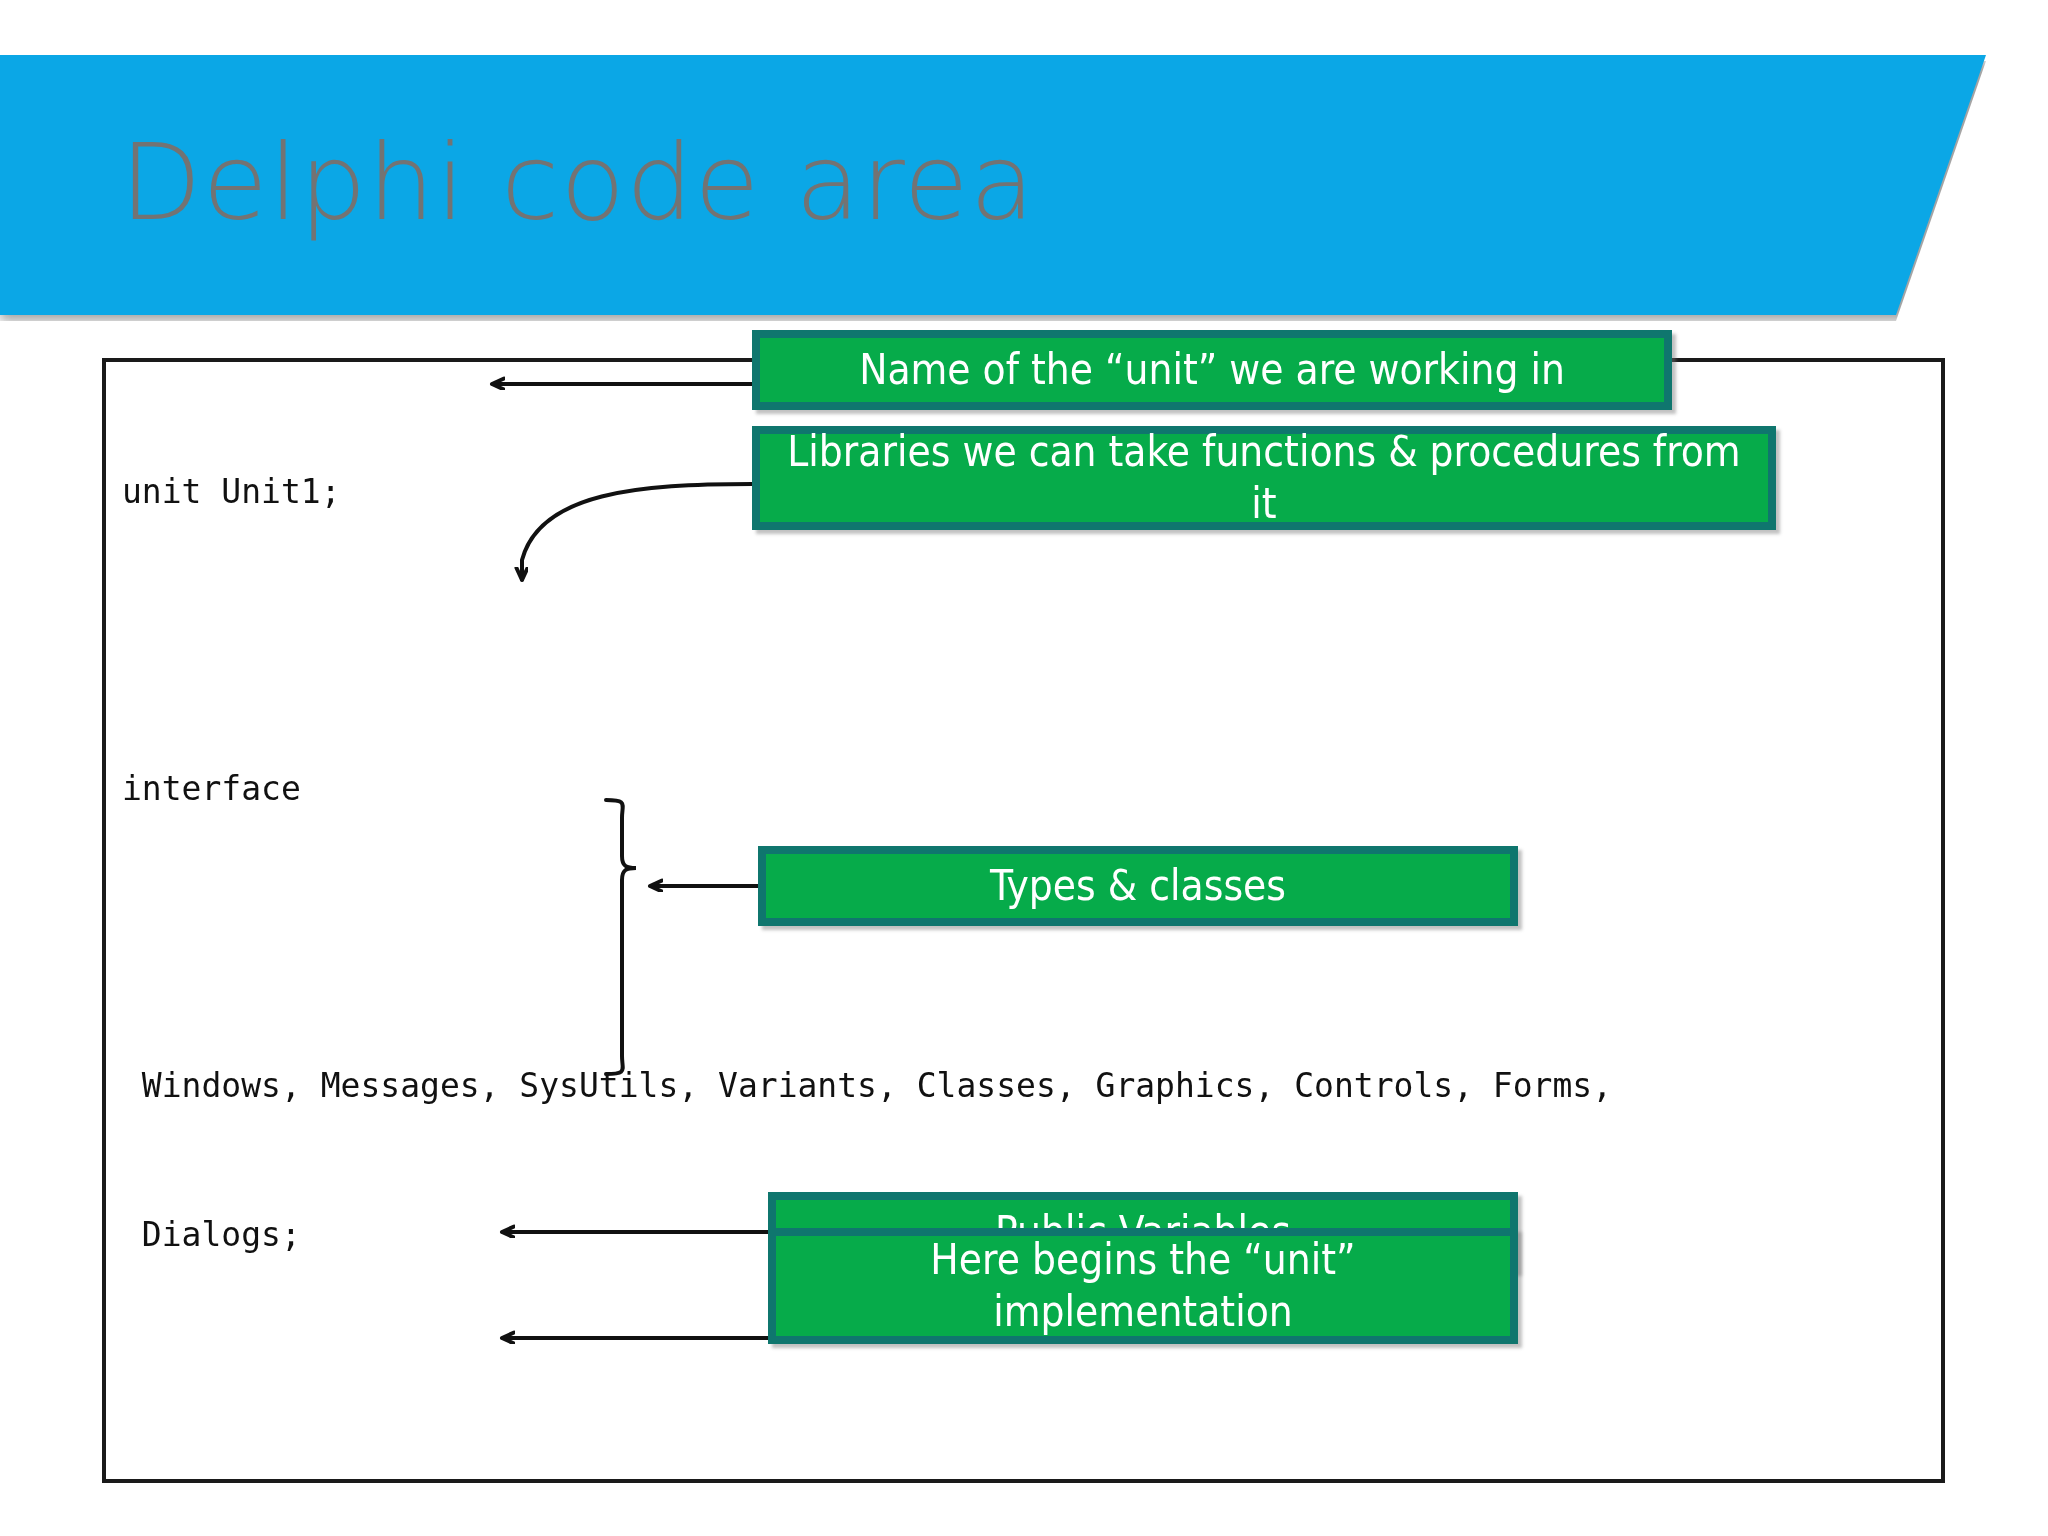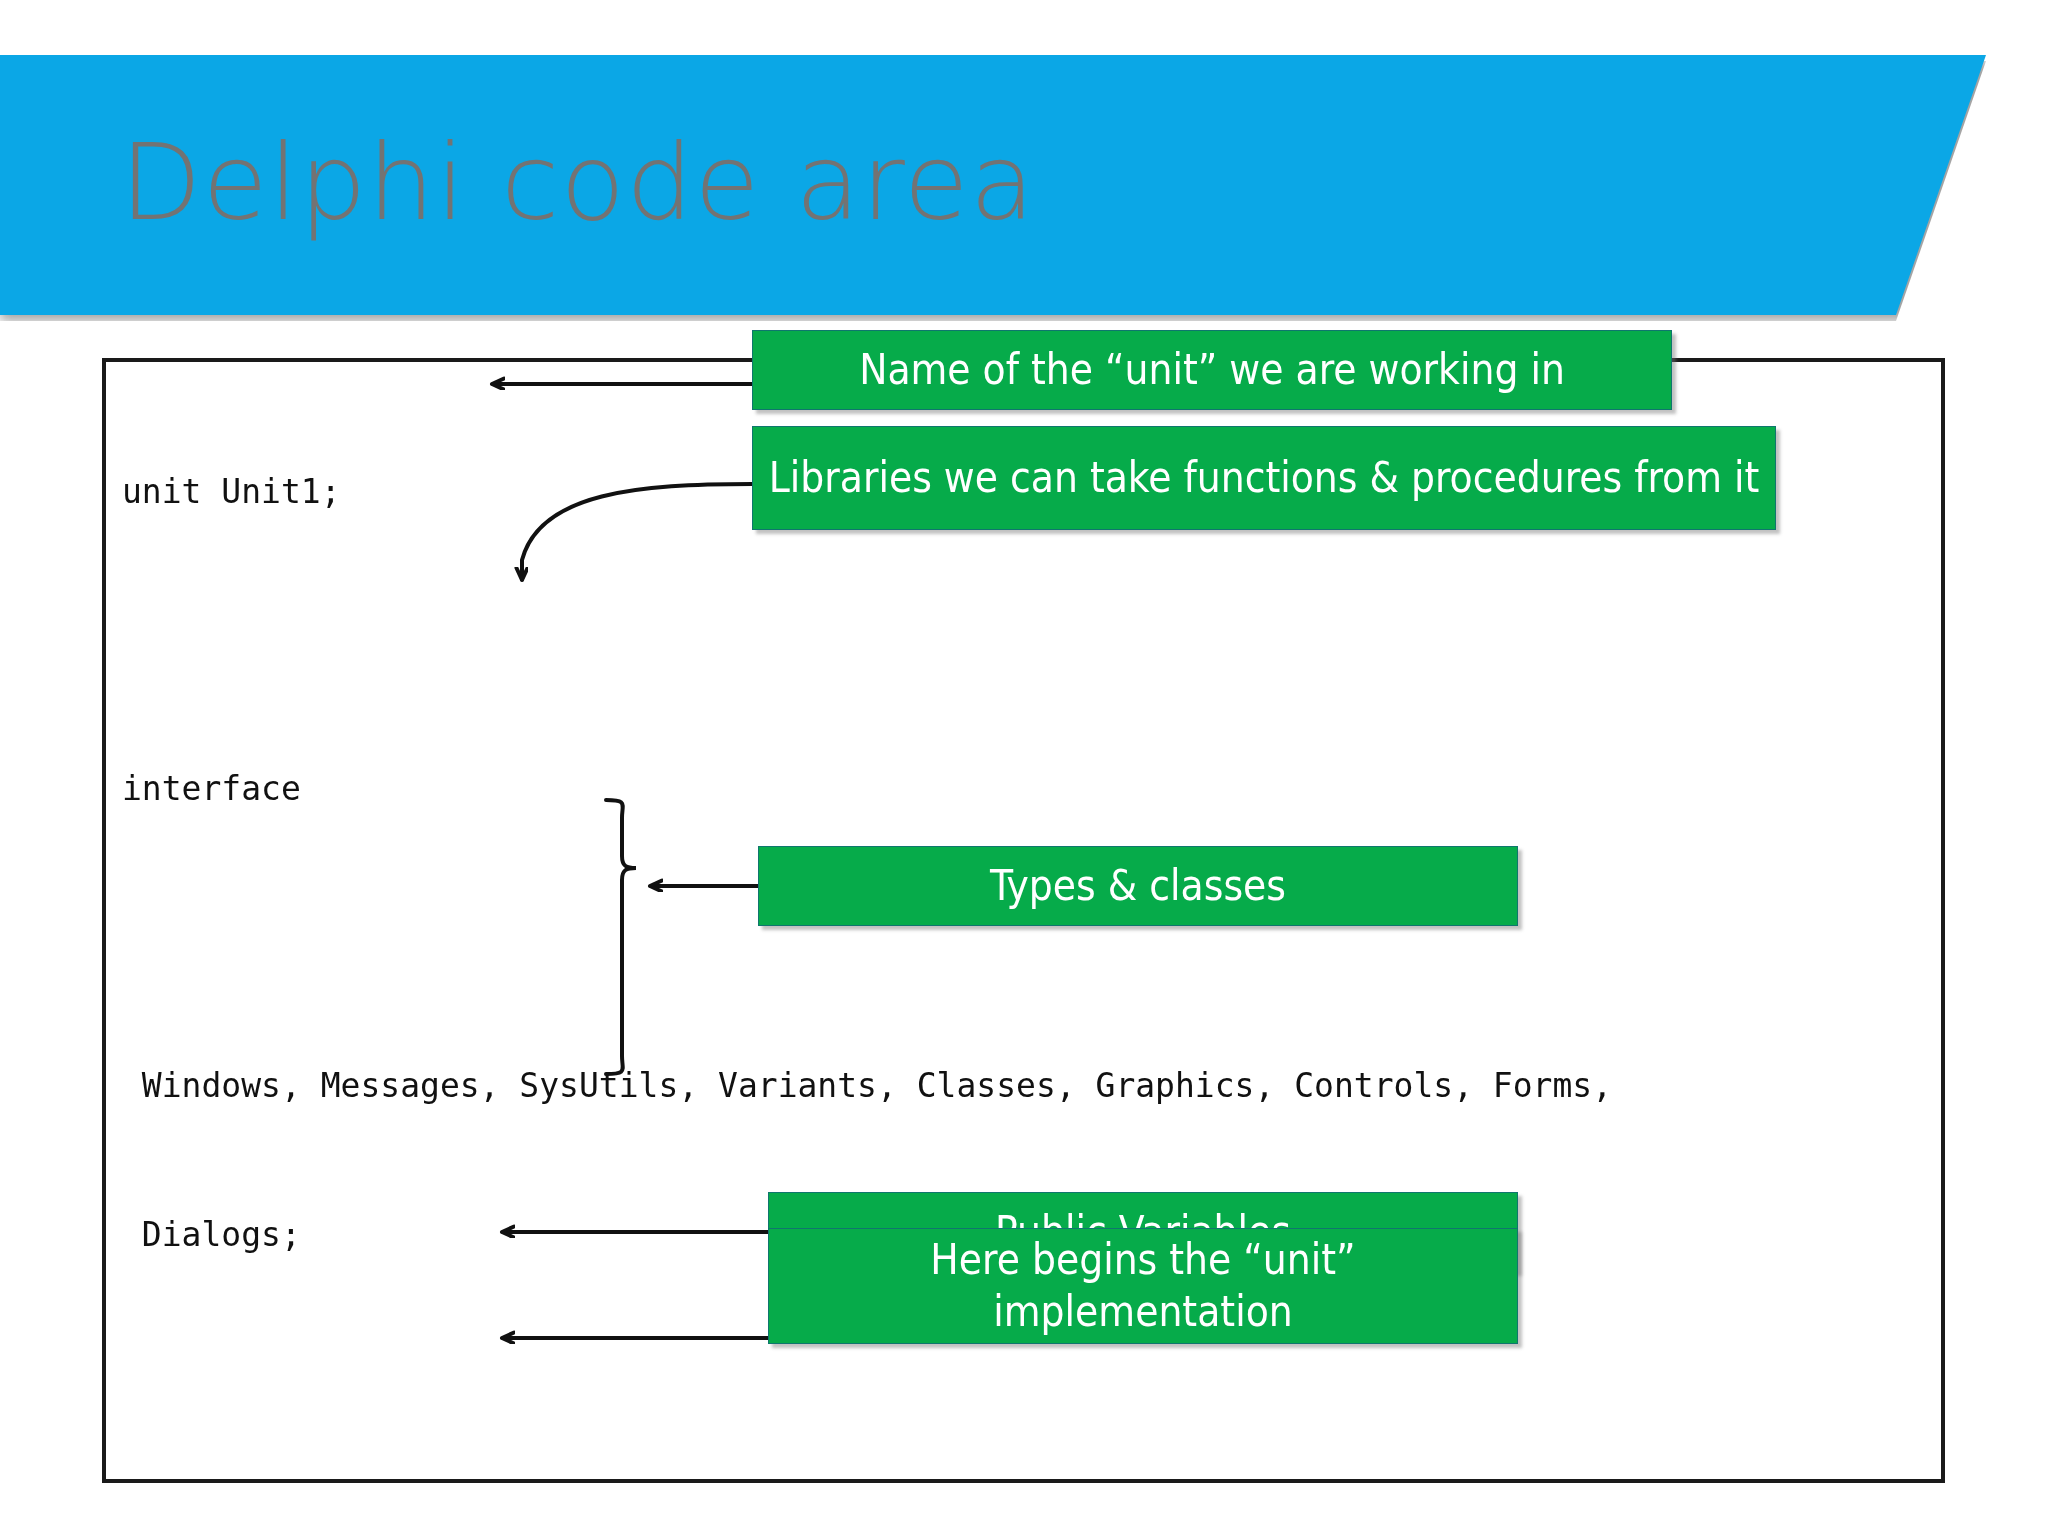--- a/index.html
+++ b/index.html
@@ -81,21 +81,21 @@
     white-space: pre;
     letter-spacing: 0px;
   }
   #code-block .ln { display: block; height: 49.5px; }
   #code-block .blank { color: transparent; }
 
   
   .callout {
     position: absolute;
     background: #06AB4A;
-    border: 1px solid #0f766e;
+    border: 8px solid #0f766e;
     box-sizing: border-box;
     display: flex;
     align-items: center;
     justify-content: center;
     text-align: center;
     color: #ffffff;
     font-family: "DejaVu Sans", sans-serif;
     font-stretch: condensed;
     font-size: 42px;
     line-height: 1.25;

